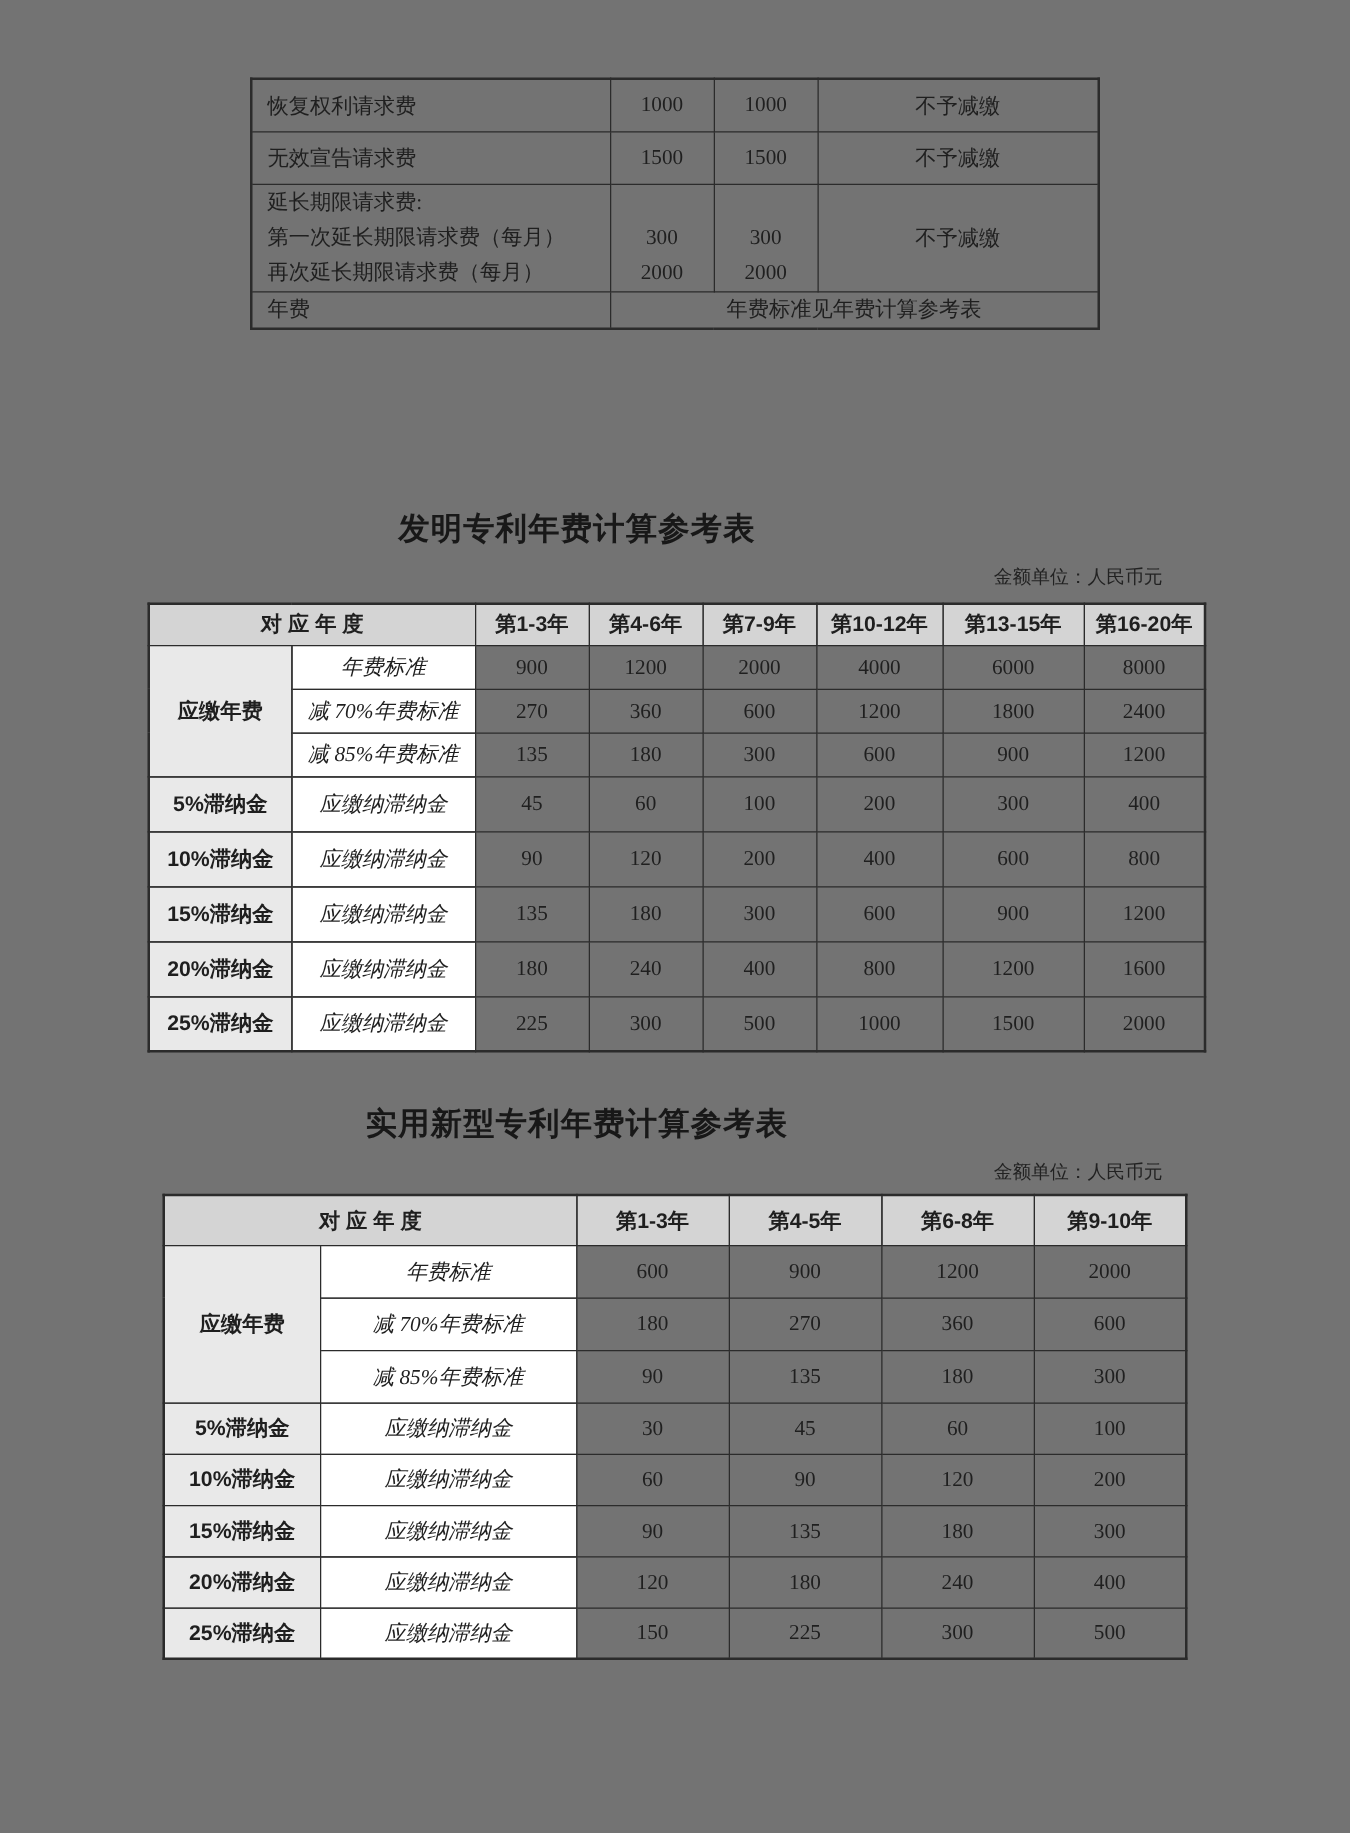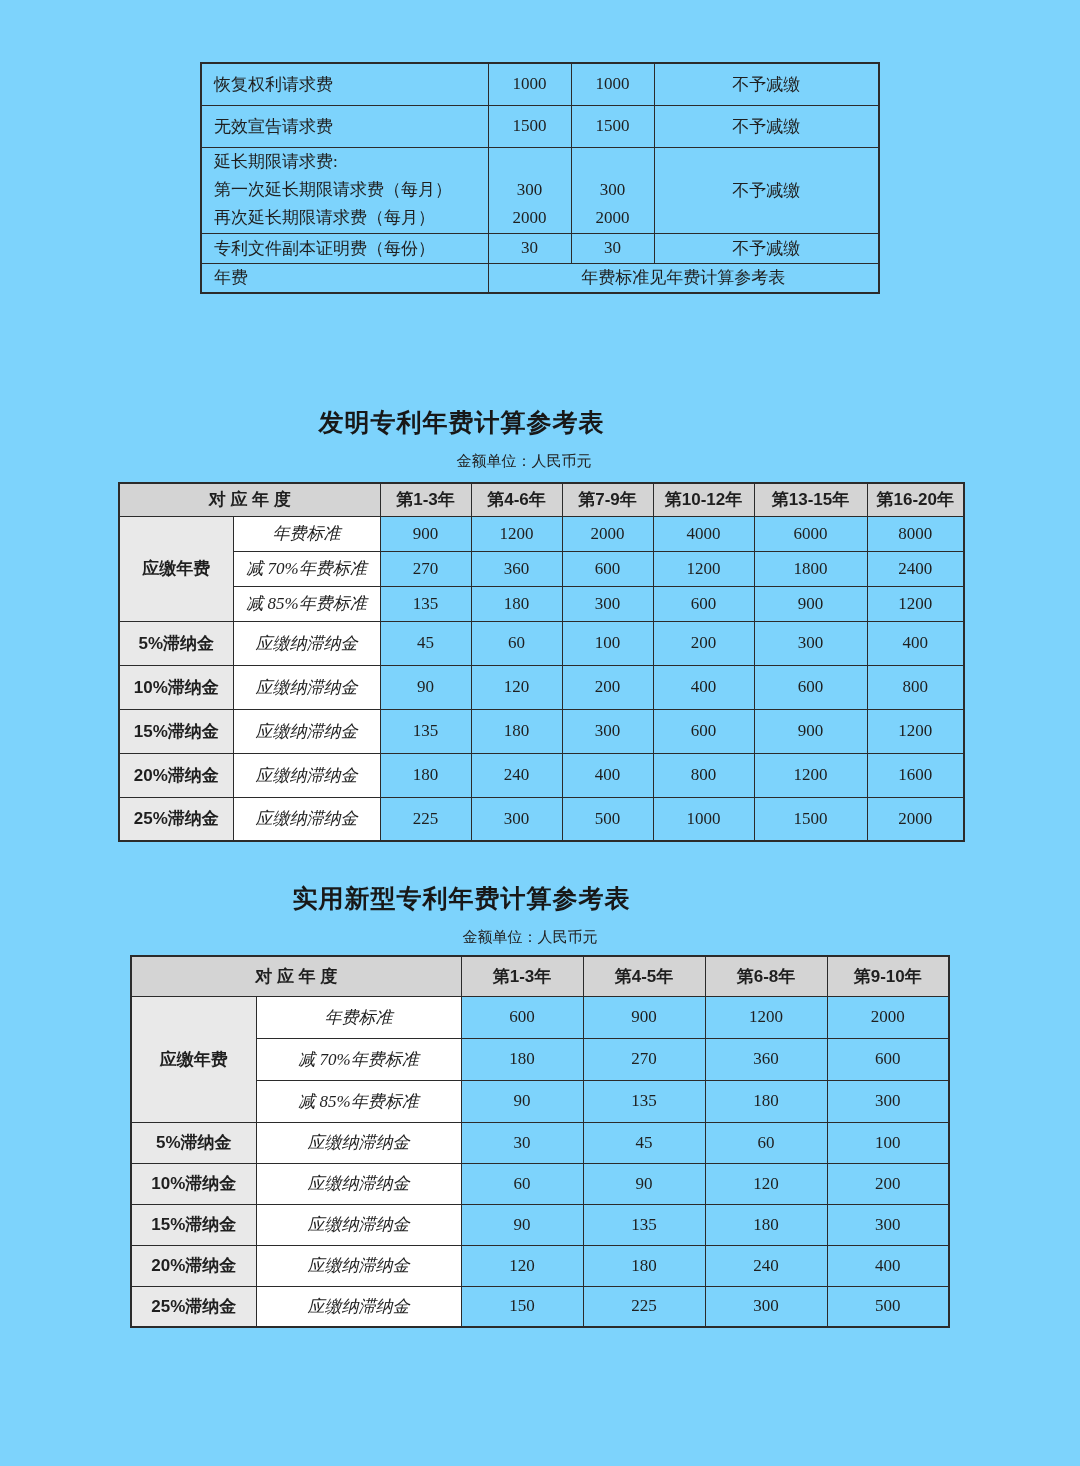--- a/index.html
+++ b/index.html
@@ -1,21 +1,21 @@
 <!DOCTYPE html>
 <html><head>
 <meta charset="utf-8">
 <style>
   * { margin: 0; padding: 0; box-sizing: border-box; }
   html, body { background: #ffffff; }
   .page {
     position: relative;
     width: 1080px;
     height: 1466px;
-    background: #7dd3fc;
+    background: #737373;
     font-family: "Liberation Serif", serif;
     color: #1f1f1f;
     overflow: hidden;
   }
 
   table {
     border-collapse: collapse;
     table-layout: fixed;
     position: absolute;
   }
@@ -75,21 +75,21 @@
     font-weight: bold;
     font-size: 25px;
     letter-spacing: 1px;
     color: #181818;
   }
   #title-invention { top: 406px; }
   #title-utility   { top: 882px; }
 
   .unit-note {
     position: absolute;
-    text-align: center;
+    text-align: right;
     font-family: "Liberation Sans", sans-serif;
     font-size: 15px;
     color: #222222;
   }
   #note-invention { top: 452px; left: 118px; width: 812px; }
   #note-utility   { top: 928px; left: 130px; width: 800px; }
 
   .page-number {
     position: absolute;
     top: 1398px;
@@ -137,26 +137,20 @@
             <div class="ml">2000</div>
           </td>
           <td class="multicell">
             <div class="ml">&nbsp;</div>
             <div class="ml">300</div>
             <div class="ml">2000</div>
           </td>
           <td>不予减缴</td>
         </tr>
         <tr>
-          <td class="label">专利文件副本证明费（每份）</td>
-          <td>30</td>
-          <td>30</td>
-          <td>不予减缴</td>
-        </tr>
-        <tr>
           <td class="label">年费</td>
           <td colspan="3">年费标准见年费计算参考表</td>
         </tr>
       </tbody>
   </table>
 
   <div id="title-invention" class="tbl-title">发明专利年费计算参考表</div>
   <div id="note-invention" class="unit-note">金额单位：人民币元</div>
   <table id="invention-table" class="annuity">
     <colgroup>

